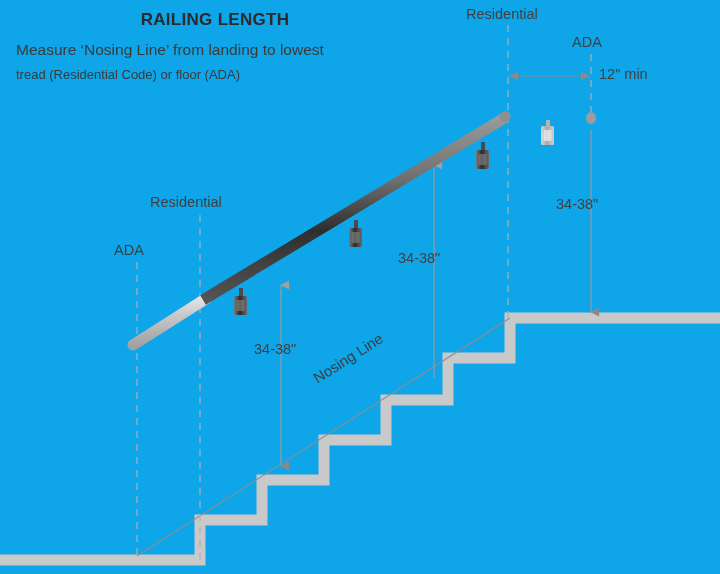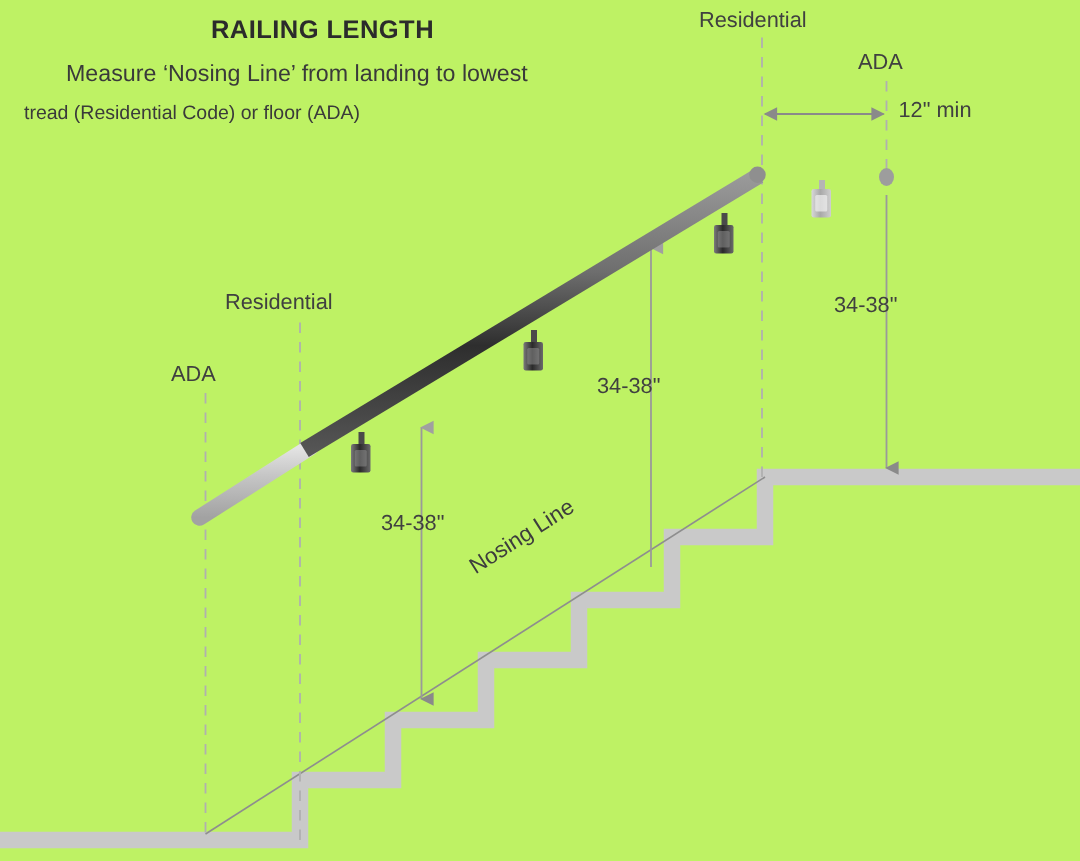--- a/index.html
+++ b/index.html
@@ -11,21 +11,21 @@
   body {
     font-family: "Liberation Sans", sans-serif;
     width: 720px;
     height: 574px;
     overflow: hidden;
   }
   #diagram-root {
     position: relative;
     width: 720px;
     height: 574px;
-    background: #bef264;
+    background: #0ea5e9;
   }
   svg.canvas {
     position: absolute;
     top: 0;
     left: 0;
     width: 720px;
     height: 574px;
     display: block;
   }
   .txt {
@@ -42,21 +42,20 @@
     font-size: 17px;
     font-weight: bold;
     letter-spacing: 0.3px;
     color: #2b2b2b;
   }
   #subtitle-line-1 {
     left: 16px;
     top: 41px;
     font-size: 15.5px;
     color: #3a3a3a;
-    margin-left: 28px;
   }
   #subtitle-line-2 {
     left: 16px;
     top: 67px;
     font-size: 13px;
     color: #3a3a3a;
   }
   .label-ada-top   { left: 572px; top: 34px;  font-size: 14.5px; }
   .label-res-top   { left: 466px; top: 6px;   font-size: 14.5px; }
   .label-res-left  { left: 150px; top: 194px; font-size: 14.5px; }

